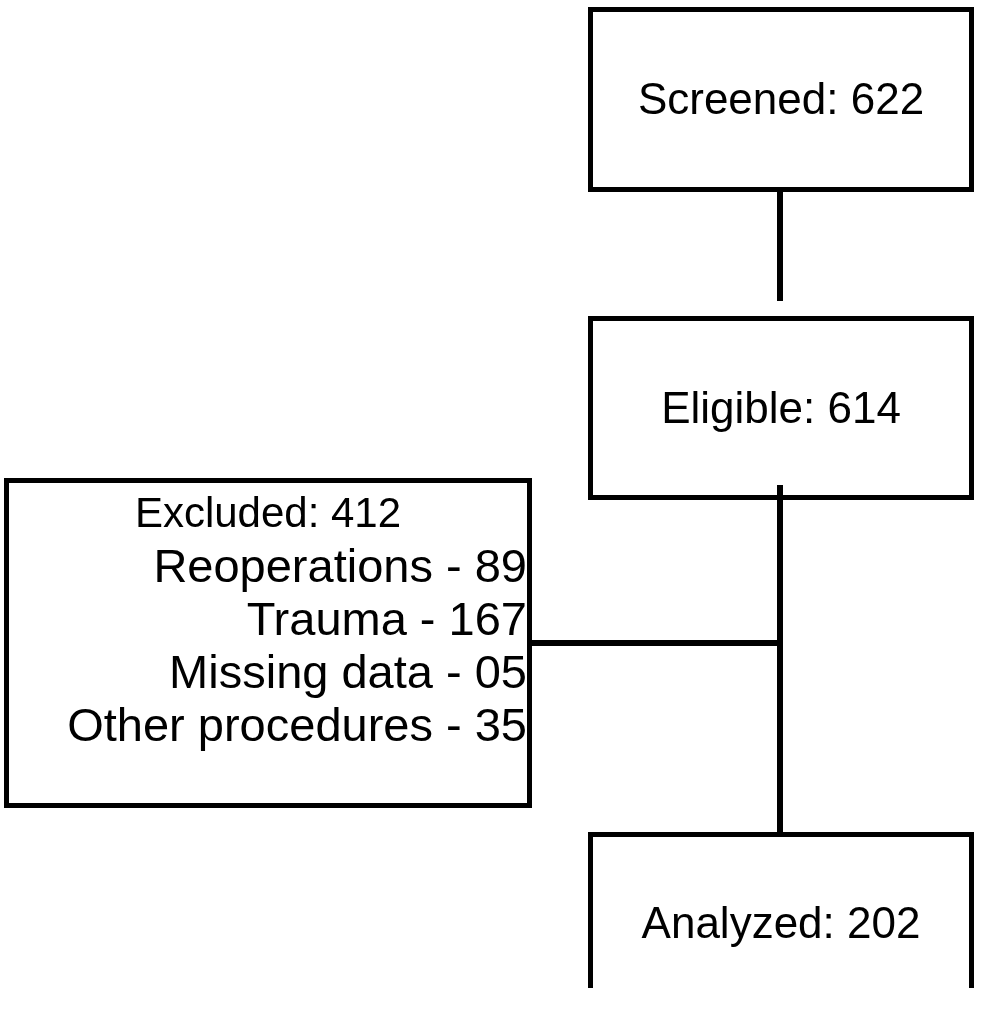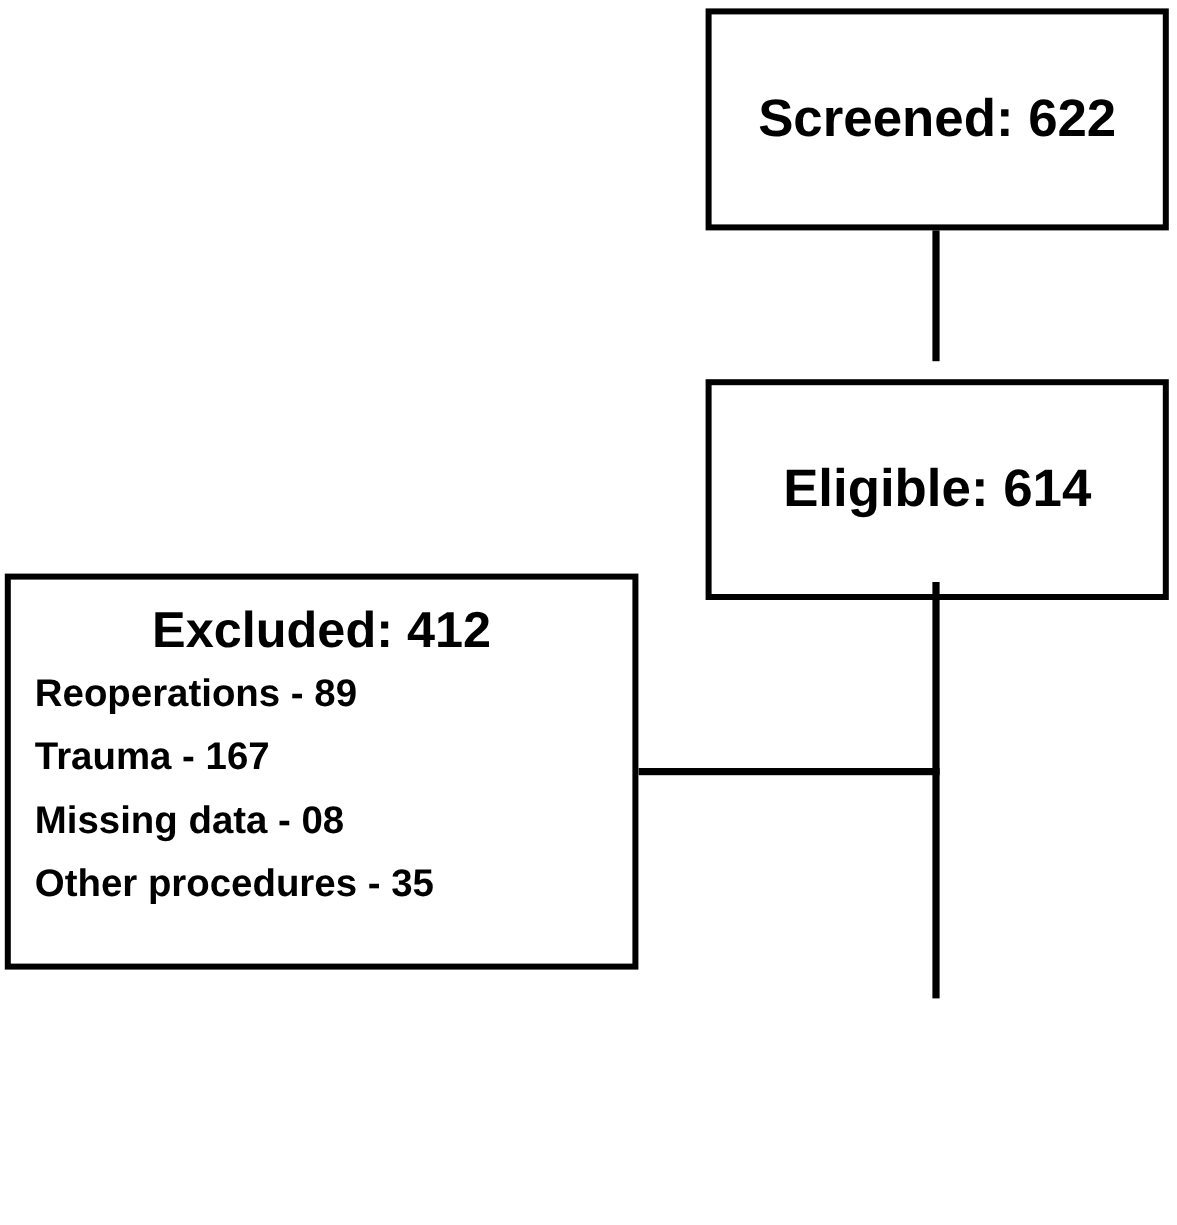--- a/index.html
+++ b/index.html
@@ -11,21 +11,20 @@
     background: var(--bg);
     font-family: "Liberation Sans", sans-serif;
     color: var(--line);
   }
   .canvas {
     position: relative;
     width: 981px;
     height: 988px;
     background: var(--bg);
     overflow: hidden;
-    font-weight: bold;
   }
   .box {
     position: absolute;
     border: 5px solid var(--line);
     background: var(--bg);
   }
   .box.centered {
     display: flex;
     align-items: center;
     justify-content: center;
@@ -40,27 +39,27 @@
   #analyzed-box { left: 588px; top: 832px; width: 386px; height: 182px; }
   #excluded-box {
     left: 4px; top: 478px; width: 528px; height: 330px;
     padding-top: 4px;
   }
   .excluded-title {
     font-size: 42px;
     line-height: 52px;
     text-align: center;
     white-space: nowrap;
-    margin-top: 12px;
   }
   .excluded-item {
-    font-size: 32px;
+    font-size: 47px;
     line-height: 53px;
     padding-left: 20px;
     white-space: nowrap;
+    text-align: right;
   }
   .connector {
     position: absolute;
     background: var(--line);
   }
   #connector-screened-eligible { left: 777px; top: 192px; width: 6px;   height: 109px; }
   #connector-eligible-analyzed { left: 777px; top: 485px; width: 6px;   height: 347px; }
   #connector-excluded-branch   { left: 532px; top: 640px; width: 251px; height: 6px;   }
 </style>
 </head>
@@ -79,18 +78,21 @@
   </div>
 
   <div class="connector" id="connector-eligible-analyzed"></div>
 
   <div class="connector" id="connector-excluded-branch"></div>
 
   <div class="box" id="excluded-box">
     <div class="excluded-title">Excluded: 412</div>
     <div class="excluded-item">Reoperations - 89</div>
     <div class="excluded-item">Trauma - 167</div>
-    <div class="excluded-item">Missing data - 08</div>
+    <div class="excluded-item">Missing data - 05</div>
     <div class="excluded-item">Other procedures - 35</div>
   </div>
 
+  <div class="box centered" id="analyzed-box">
+    <span class="box-label">Analyzed: 202</span>
+  </div>
 
 </div>
 
 </body></html>

